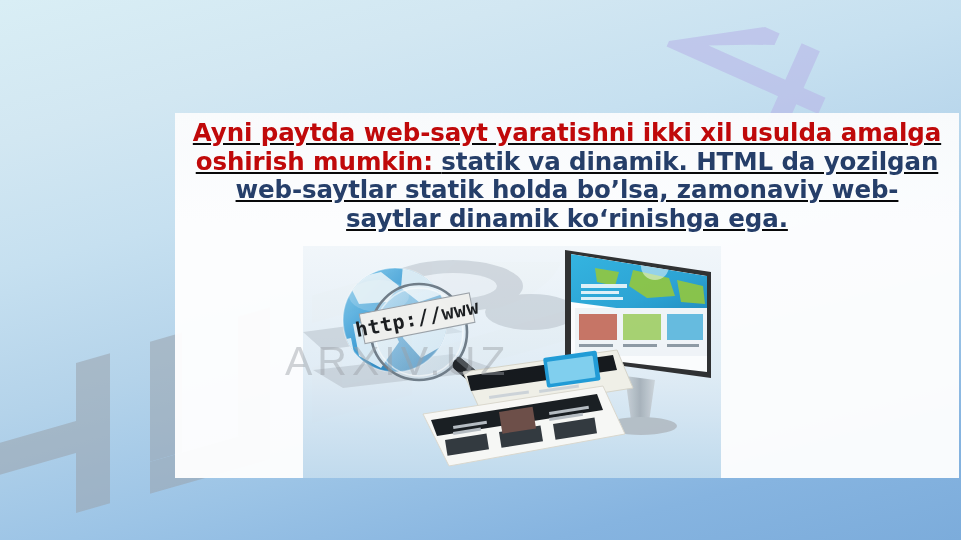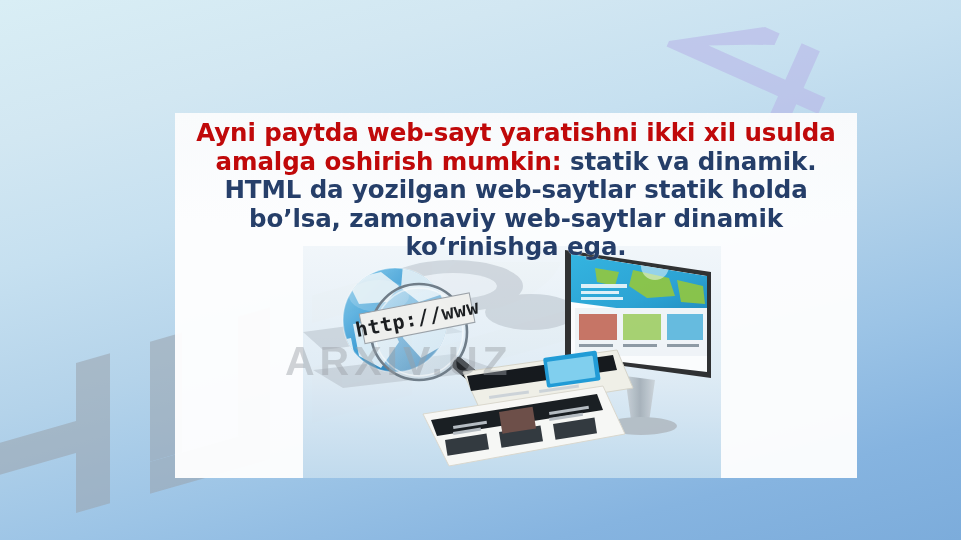--- a/index.html
+++ b/index.html
@@ -19,30 +19,31 @@
     color:#b9b8e8;opacity:.62;pointer-events:none;
   }
   .wm-hujjat{
     position:absolute;left:-60px;top:262px;width:640px;height:300px;
     pointer-events:none;opacity:.55;
   }
   .wm-hujjat svg, .wm-four svg{display:block;width:100%;height:100%;}
 
   .wm-arxiv{
     position:absolute;left:285px;top:338px;width:300px;height:58px;
-    font-size:41px;font-weight:bold;letter-spacing:5px;
+    font-size:41px;font-weight:normal;letter-spacing:5px;
     color:#9ba0a6;opacity:.45;pointer-events:none;
     font-family:"Liberation Sans",sans-serif;
   }
 
   
   #card{
-    position:absolute;left:175px;top:113px;width:682px;height:365px;
+    position:absolute;left:175px;top:113px;width:784px;height:365px;
     background:#fdfdfd;
     box-shadow:0 0 0 0 rgba(0,0,0,0);
+    text-decoration:underline;
   }
   #card:before{
     content:"";position:absolute;inset:0;
     background:linear-gradient(180deg,#fbfcfd 0%,#ffffff 30%,#ffffff 100%);
   }
 
   
   #textblock{
     position:relative;z-index:5;
     padding:6px 14px 0 14px;

